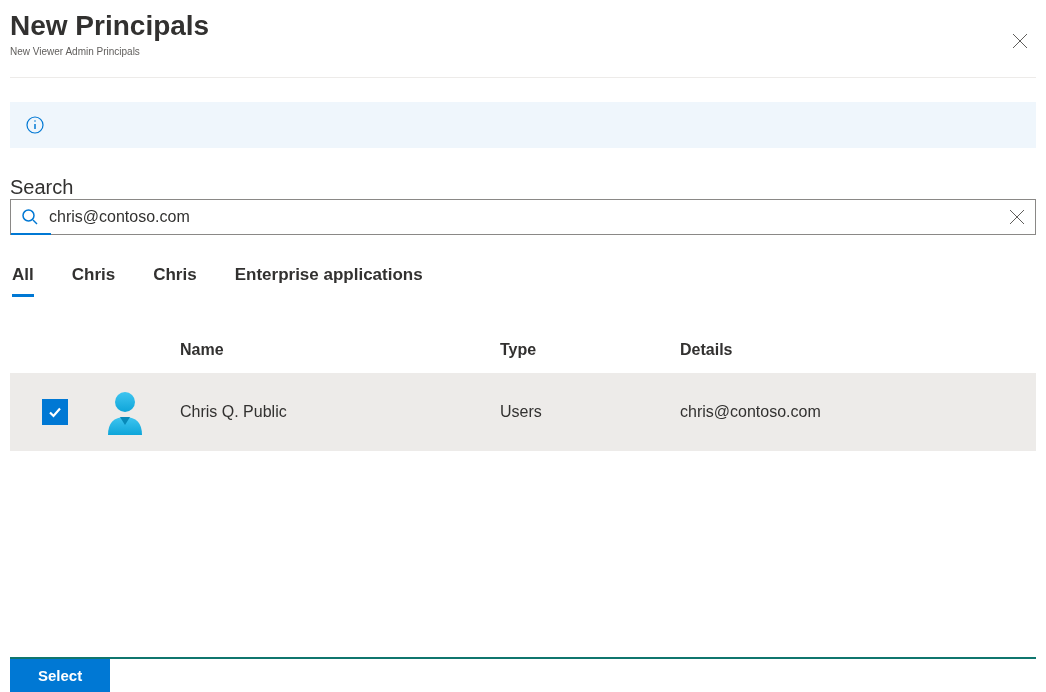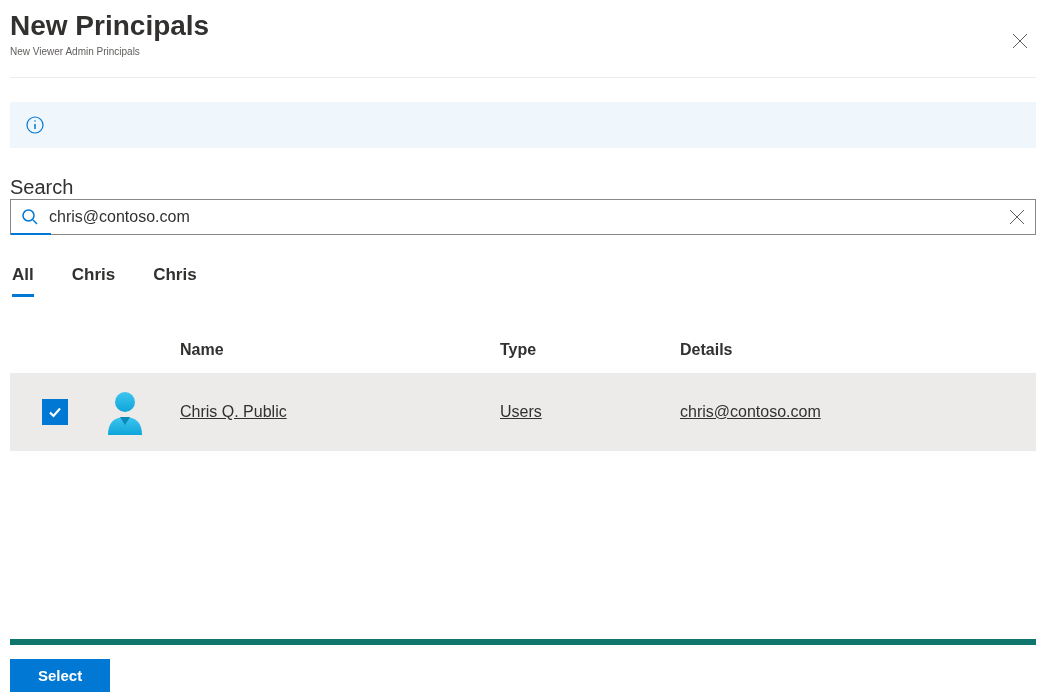--- a/index.html
+++ b/index.html
@@ -134,21 +134,20 @@
       padding: 10px 0 14px 0;
       font-weight: 700;
       font-size: 16px;
       color: #323130;
     }
     .table-row {
       display: flex;
       align-items: center;
       background: #edebe9;
       padding: 14px 0;
-      text-decoration: underline;
     }
     .col-check {
       width: 90px;
       display: flex;
       justify-content: center;
     }
     .col-avatar {
       width: 80px;
       display: flex;
       justify-content: flex-start;
@@ -166,22 +165,21 @@
       cursor: pointer;
     }
     .checkbox svg { width: 16px; height: 16px; color: #fff; }
     .avatar-icon { width: 50px; height: 50px; }
     .cell-text { font-size: 16px; color: #323130; }
     .footer {
       position: absolute;
       bottom: 0;
       left: 10px;
       right: 10px;
-      border-top: 6px solid #0f766e;
-      padding-top: 14px;
+      border-top: 2px solid #0f766e;
       padding-bottom: 0;
     }
     .select-btn {
       background: #0078d4;
       color: #fff;
       border: none;
       padding: 8px 28px;
       font-size: 15px;
       font-weight: 600;
       cursor: pointer;
@@ -225,20 +223,21 @@
         <line x1="15" y1="1" x2="1" y2="15"></line>
     </svg>
     <div class="search-underline"></div>
   </div>
 </div>
 
 <div class="tabs">
   <div class="tab active">All</div>
   <div class="tab">Chris</div>
   <div class="tab">Chris</div>
+  <div class="tab">Enterprise applications</div>
 </div>
 
 <div class="table-area">
   <div class="table-header">
     <div class="col-check"></div>
     <div class="col-avatar"></div>
     <div class="col-name">Name</div>
     <div class="col-type">Type</div>
     <div class="col-details">Details</div>
   </div>

